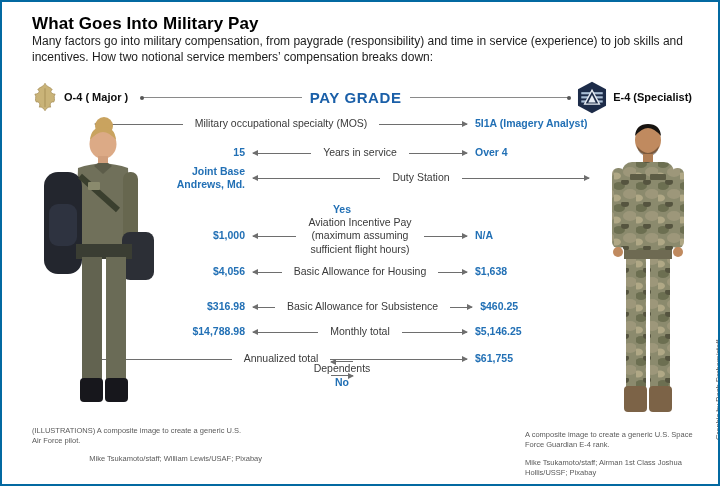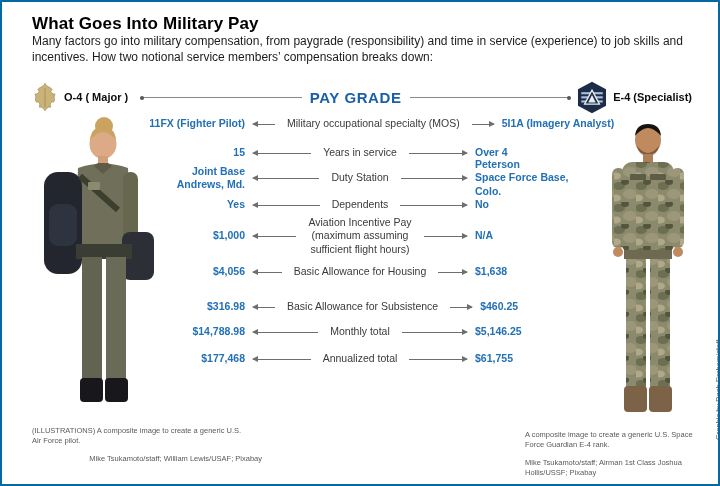--- a/index.html
+++ b/index.html
@@ -22,21 +22,21 @@
   .hline.right .dot{right:-2px;}
   .paygrade{font-size:15px;font-weight:bold;color:#1a5fa8;letter-spacing:.6px;white-space:nowrap;}
   .insignia{flex:0 0 auto;display:block;}
 
   
   .rows{position:absolute;left:85px;top:0;width:510px;height:486px;pointer-events:none;}
   .row{position:absolute;left:0;width:510px;display:flex;align-items:center;}
   .row:nth-of-type(1){top:112px;height:20px;}
   .row:nth-of-type(2){top:141px;height:20px;}
   .row:nth-of-type(3){top:159px;height:34px;}
-  .row:nth-of-type(4){top:193px;height:20px;}
+  .row:nth-of-type(4){top:201px;height:20px;flex-direction:column;}
   .row:nth-of-type(5){top:224px;height:20px;}
   .row:nth-of-type(6){top:248px;height:44px;}
   .row:nth-of-type(7){top:295px;height:20px;}
   .row:nth-of-type(8){top:320px;height:20px;}
   .row:nth-of-type(9){top:347px;height:20px;}
   .row:nth-of-type(10){top:374px;height:20px;}
   .cell-left{flex:0 0 158px;text-align:right;font-size:10.5px;font-weight:bold;color:#2270b5;white-space:pre-line;line-height:1.25;}
   .cell-right{flex:0 0 122px;text-align:left;font-size:10.5px;font-weight:bold;color:#2270b5;white-space:pre-line;line-height:1.25;}
   .cell-label{flex:0 0 auto;max-width:205px;text-align:center;font-size:10.5px;color:#3a3a3a;white-space:pre-line;line-height:1.25;padding:0 4px;}
   .arrow{flex:1 1 auto;min-width:22px;height:0;border-top:1px solid #6e6e6e;position:relative;margin:0 8px;}
@@ -86,41 +86,38 @@
       <rect x="5" y="18.5" width="26" height="2.6" fill="#a9bdd4"></rect>
       <rect x="5" y="23.5" width="26" height="2.6" fill="#a9bdd4"></rect>
       <path d="M18,11 L27,28 L9,28 Z" fill="#1d2c49" stroke="#e8edf4" stroke-width="1.6"></path>
       <path d="M18,17 L22.5,26 L13.5,26 Z" fill="#e8edf4"></path>
     </svg>
     <span class="rank-label right">E-4 (Specialist)</span>
   </div>
 
   <div class="rows">
     <div class="row">
-      <div class="cell-left">11FX (Fighter Pilot)</div>
       <div class="arrow a-left"></div>
       <div class="cell-label">Military occupational specialty (MOS)</div>
       <div class="arrow a-right"></div>
       <div class="cell-right">5I1A (Imagery Analyst)</div>
     </div>
     <div class="row">
       <div class="cell-left">15</div>
       <div class="arrow a-left"></div>
       <div class="cell-label">Years in service</div>
       <div class="arrow a-right"></div>
       <div class="cell-right">Over 4</div>
     </div>
     <div class="row">
       <div class="cell-left">Joint Base
 Andrews, Md.</div>
       <div class="arrow a-left"></div>
       <div class="cell-label">Duty Station</div>
       <div class="arrow a-right"></div>
-      <div class="cell-right">Peterson
-Space Force Base, Colo.</div>
     </div>
     <div class="row">
       <div class="cell-left">Yes</div>
       <div class="arrow a-left"></div>
       <div class="cell-label">Dependents</div>
       <div class="arrow a-right"></div>
       <div class="cell-right">No</div>
     </div>
     <div class="row">
       <div class="cell-left">$1,000</div>
@@ -146,21 +143,20 @@
       <div class="cell-right">$460.25</div>
     </div>
     <div class="row">
       <div class="cell-left">$14,788.98</div>
       <div class="arrow a-left"></div>
       <div class="cell-label">Monthly total</div>
       <div class="arrow a-right"></div>
       <div class="cell-right">$5,146.25</div>
     </div>
     <div class="row">
-      <div class="cell-left">$177,468</div>
       <div class="arrow a-left"></div>
       <div class="cell-label">Annualized total</div>
       <div class="arrow a-right"></div>
       <div class="cell-right">$61,755</div>
     </div>
   </div>
 
   <svg class="photo pilot" width="140" height="305" viewBox="0 0 140 305">
     <circle cx="74" cy="12" r="9" fill="#c9a35f"></circle>
     <ellipse cx="73" cy="30" rx="13.5" ry="15" fill="#dcaa86"></ellipse>

